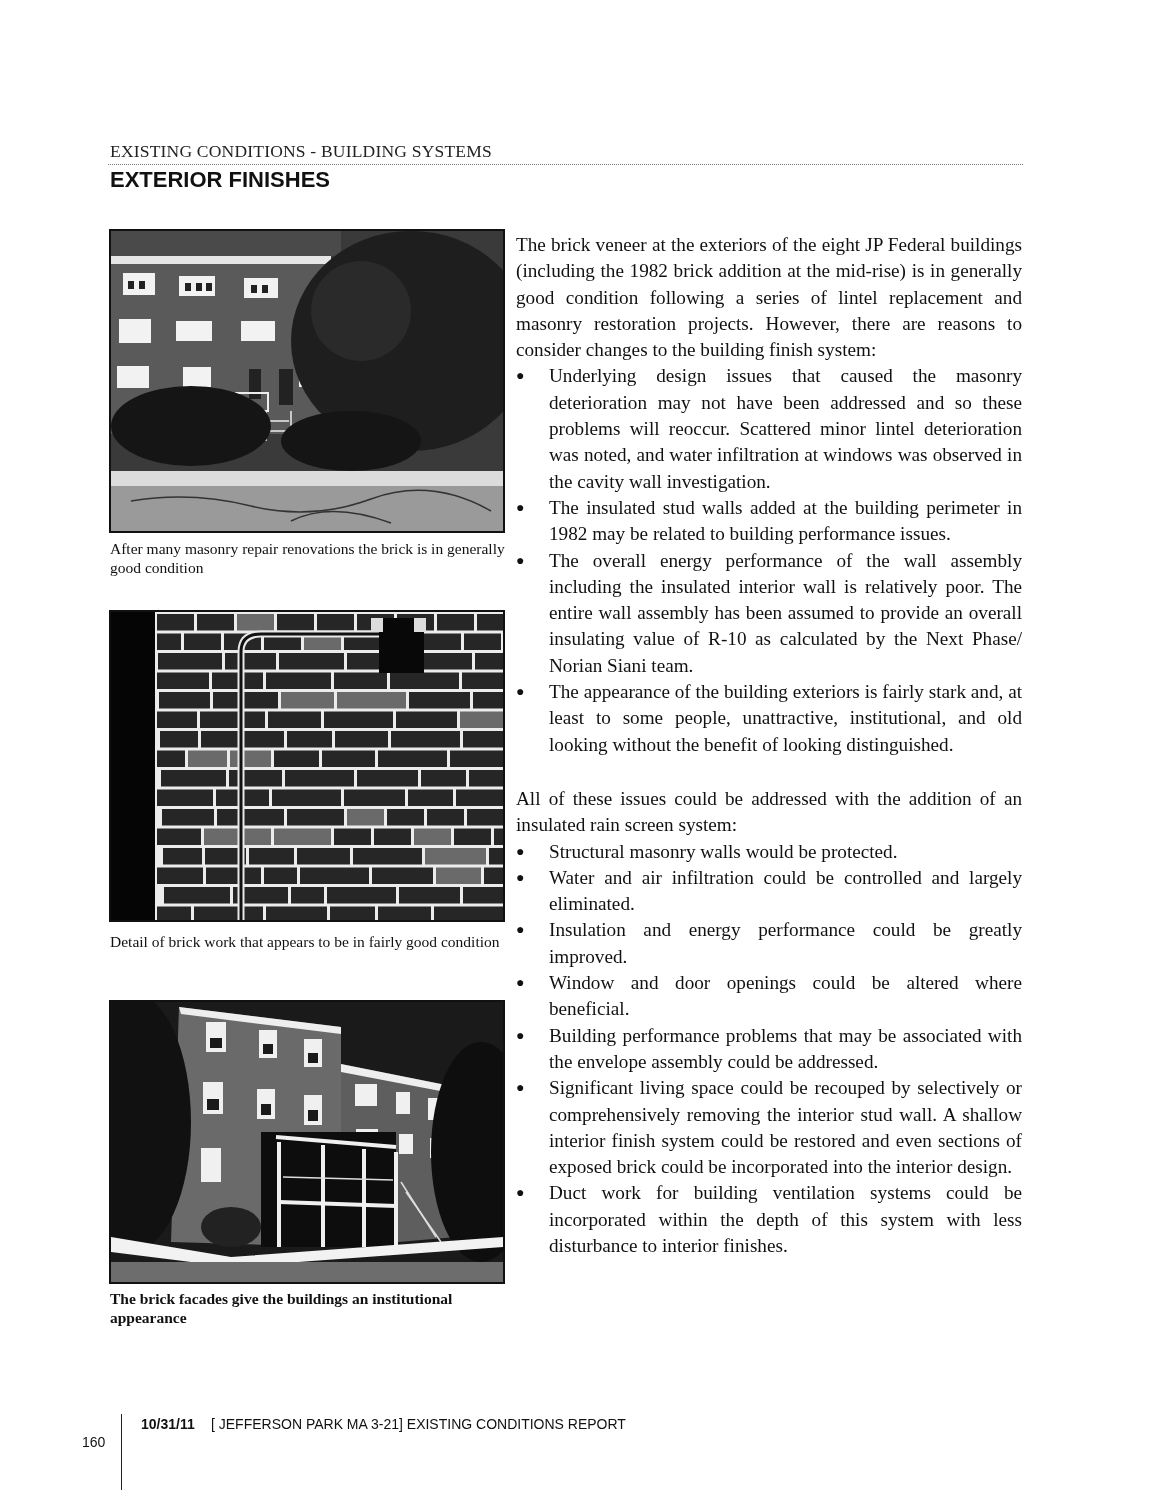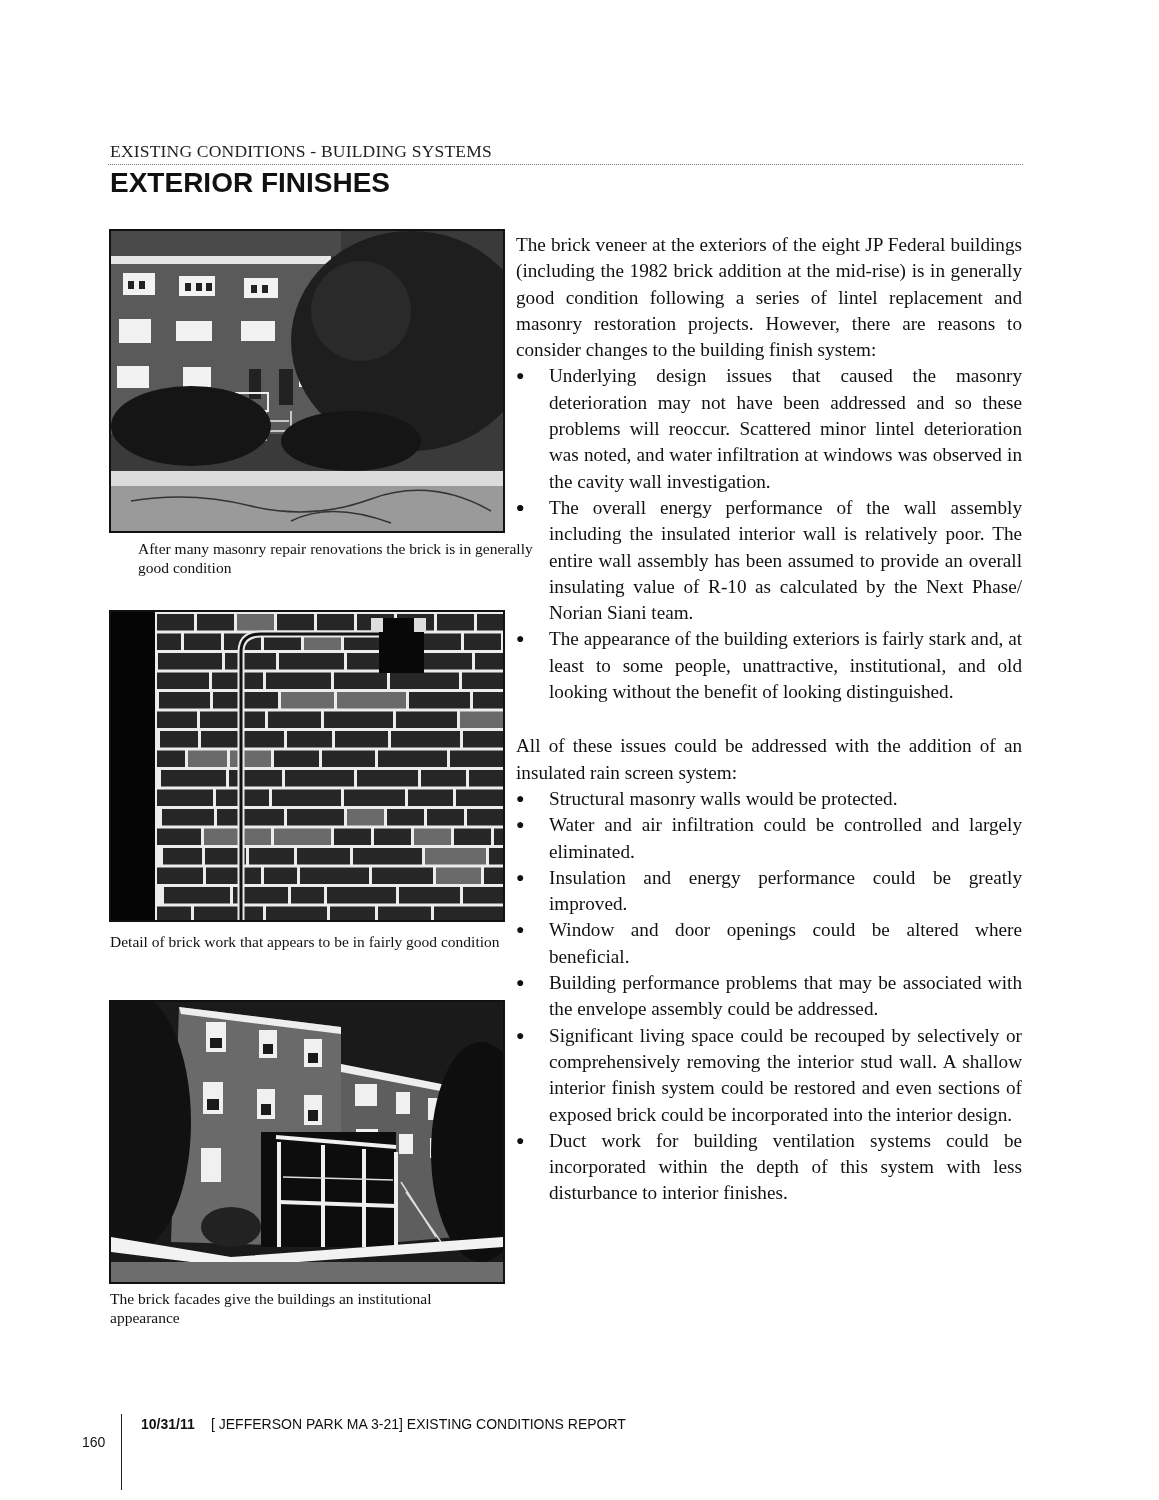--- a/index.html
+++ b/index.html
@@ -11,37 +11,37 @@
     position: absolute; left: 110px; top: 141px;
     font-family: Liberation Serif, serif; font-size: 17.5px; color: #222;
     letter-spacing: 0.2px;
   }
   .rule {
     position: absolute; left: 108px; top: 164px; width: 915px; height: 0;
     border-top: 1px dotted #777;
   }
   .page-title {
     position: absolute; left: 110px; top: 167px;
-    font-family: "Liberation Sans", sans-serif; font-weight: bold; font-size: 28px; color: #111;
+    font-family: "Liberation Sans", sans-serif; font-weight: bold; font-size: 22px; color: #111;
   }
   .photo {
     position: absolute; left: 109px; width: 392px; border: 2px solid #111;
     background: #333; overflow: hidden;
   }
   .photo svg { display: block; width: 100%; height: 100%; }
   #photo1 { top: 229px; height: 300px; }
   #photo2 { top: 610px; height: 308px; }
   #photo3 { top: 1000px; height: 280px; }
   .caption {
     position: absolute; left: 110px; width: 395px;
     font-family: "Liberation Serif", serif; font-size: 15.5px; line-height: 19px; color: #111;
   }
-  #cap1 { top: 539px; margin-left: 28px; }
+  #cap1 { top: 539px; }
   #cap2 { top: 932px; }
-  #cap3 { top: 1289px; }
+  #cap3 { top: 1289px; font-weight: bold; }
   .body-col {
     position: absolute; left: 516px; top: 232px; width: 506px;
     font-family: "Liberation Serif", serif; font-size: 19.2px; line-height: 26.3px; color: #111;
     text-align: justify;
   }
   .body-col p { margin: 0; }
   .body-col ul { list-style: none; margin: 0; padding: 0; }
   .body-col li { position: relative; padding-left: 33px; }
   .body-col li .bullet {
     position: absolute; left: 0; top: 0; font-size: 14px;
@@ -285,21 +285,21 @@
     <polygon points="0,235 120,255 392,235 392,245 120,265 0,250" fill="#f2f2f2"></polygon>
     <rect x="0" y="260" width="392" height="20" fill="#6d6d6d"></rect>
   </svg>
 </div>
 <div class="caption" id="cap3">The brick facades give the buildings an institutional appearance</div>
 
 <div class="body-col">
   <p>The brick veneer at the exteriors of the eight JP Federal buildings (including the 1982 brick addition at the mid-rise) is in generally good condition following a series of lintel replacement and masonry restoration projects. However, there are reasons to consider changes to the building finish system:</p>
   <ul>
     <li><span class="bullet">●</span><span>Underlying design issues that caused the masonry deterioration may not have been addressed and so these problems will reoccur. Scattered minor lintel deterioration was noted, and water infiltration at windows was observed in the cavity wall investigation.</span></li>
-    <li><span class="bullet">●</span></li>
+    <li><span class="bullet">●</span><span>The insulated stud walls added at the building perimeter in 1982 may be related to building performance issues.</span></li>
     <li><span class="bullet">●</span><span>The overall energy performance of the wall assembly including the insulated interior wall is relatively poor. The entire wall assembly has been assumed to provide an overall insulating value of R-10 as calculated by the Next Phase/ Norian Siani team.</span></li>
     <li><span class="bullet">●</span><span>The appearance of the building exteriors is fairly stark and, at least to some people, unattractive, institutional, and old looking without the benefit of looking distinguished.</span></li>
   </ul>
   <div class="gap"></div>
   <p>All of these issues could be addressed with the addition of an insulated rain screen system:</p>
   <ul>
     <li><span class="bullet">●</span><span>Structural masonry walls would be protected.</span></li>
     <li><span class="bullet">●</span><span>Water and air infiltration could be controlled and largely eliminated.</span></li>
     <li><span class="bullet">●</span><span>Insulation and energy performance could be greatly improved.</span></li>
     <li><span class="bullet">●</span><span>Window and door openings could be altered where beneficial.</span></li>

